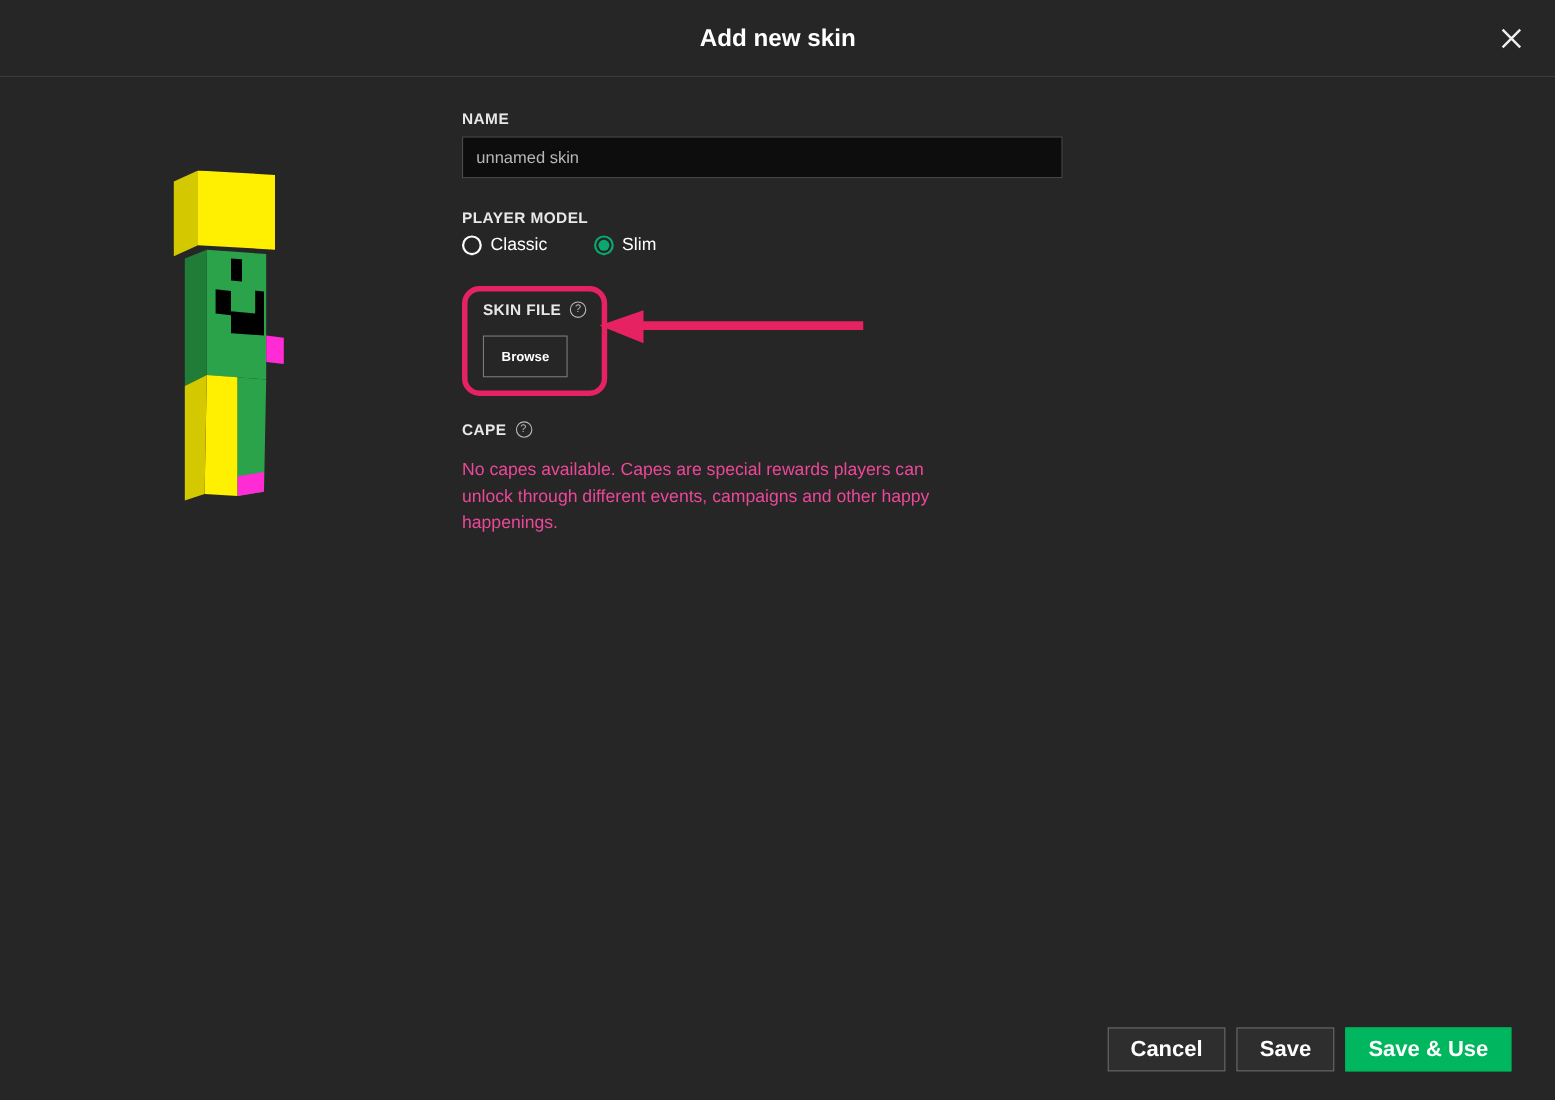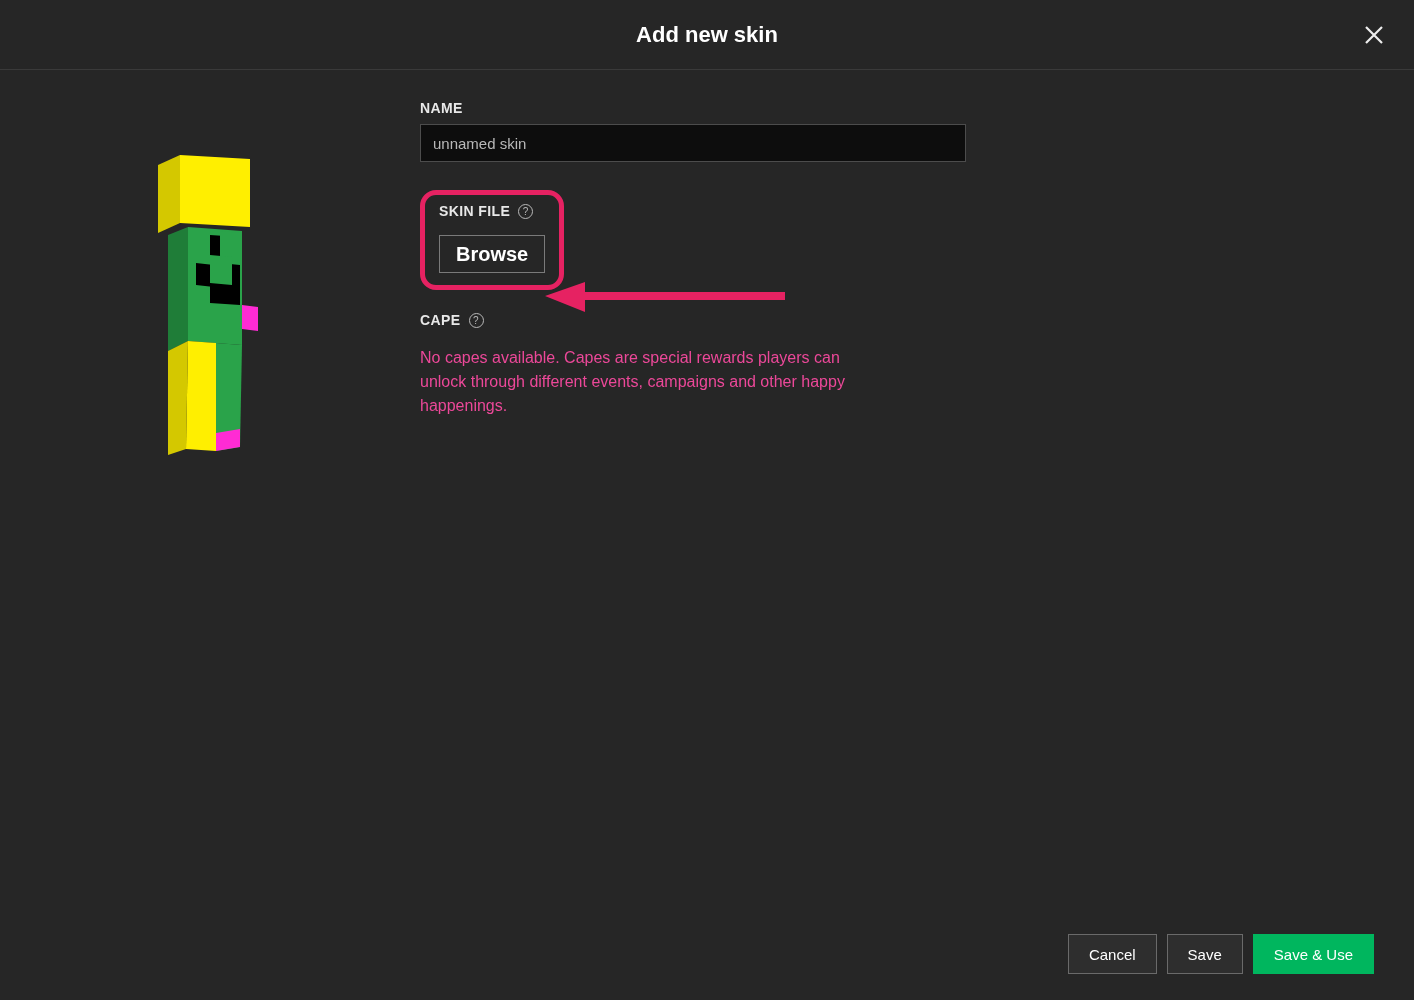--- a/index.html
+++ b/index.html
@@ -15,26 +15,26 @@
     .text-input { width: 546px; height: 38px; background: #0d0d0d; border: 1px solid #4c4c4c; color: #b8b8b8; font-size: 15px; padding: 0 12px; outline: none; }
     .model-section { margin-top: 28px; }
     .radio-row { display: flex; gap: 42px; margin-top: 8px; }
     .radio-item { display: flex; align-items: center; gap: 8px; cursor: pointer; }
     .radio-outer { width: 18px; height: 18px; border: 2px solid #fff; border-radius: 50%; display:flex; align-items:center; justify-content:center; }
     .radio-outer.sel { border-color: #0aa76f; }
     .radio-inner { width: 10px; height: 10px; border-radius: 50%; background: #0aa76f; }
     .radio-label { font-size: 16px; color: #fff; }
     .skin-file-section { margin-top: 28px; }
     .highlight-box { border: 5px solid #e62262; border-radius: 16px; padding: 8px 14px 12px 14px; display: inline-block; position:relative; }
-    .browse-btn { height: 38px; border: 1px solid #7a7a7a; background: transparent; color: #fff; font-size: 20px; font-weight: 600; padding: 0 16px; cursor: pointer; margin-top: 8px; }
+    .browse-btn { height: 38px; border: 1px solid #7a7a7a; background: transparent; color: #fff; font-size: 12px; font-weight: 600; padding: 0 16px; cursor: pointer; margin-top: 8px; }
     .help-icon { width: 15px; height: 15px; border: 1px solid #b8b8b8; border-radius: 50%; display: inline-flex; align-items:center; justify-content:center; font-size: 10px; color:#b8b8b8; font-weight:400; }
     .cape-section { margin-top: 22px; }
     .cape-text { color: #ec4899; font-size: 16px; line-height: 1.5; max-width: 460px; margin-top: 18px; }
     .footer { position: absolute; bottom: 26px; right: 40px; display:flex; gap: 10px; }
-    .btn { height: 40px; padding: 0 20px; border: 1px solid #6a6a6a; background: #2e2e2e; color:#fff; font-size: 15px; font-weight: 400; cursor:pointer; }
+    .btn { height: 40px; padding: 0 20px; border: 1px solid #6a6a6a; background: #2e2e2e; color:#fff; font-size: 20px; font-weight: 700; cursor:pointer; }
     .btn-primary { background: #00b65e; border-color: #00b65e; }
     .arrow-wrap { position:absolute; left:545px; top:278px; pointer-events:none; }
     
     .skin { position: relative; width: 140px; height: 300px; }
   </style>
 </head>
 <body>
 
 <div class="window">
 
@@ -80,20 +80,35 @@
       </div>
     </div>
 
     <div class="form-col">
 
       <div>
         <div class="section-label">NAME</div>
         <input class="text-input" type="text" value="unnamed skin" style="">
       </div>
 
+      <div class="model-section">
+        <div class="section-label">PLAYER MODEL</div>
+        <div class="radio-row">
+          <div class="radio-item">
+            <span class="radio-outer"></span>
+            <span class="radio-label">Classic</span>
+          </div>
+          <div class="radio-item">
+            <span class="radio-outer sel">
+                <span class="radio-inner"></span>
+              </span>
+            <span class="radio-label">Slim</span>
+          </div>
+        </div>
+      </div>
 
       <div class="skin-file-section">
         <div class="highlight-box">
           <div class="section-label">
             <span>SKIN FILE</span>
             <span class="help-icon">?</span>
           </div>
           <button class="browse-btn">Browse</button>
         </div>
       </div>

